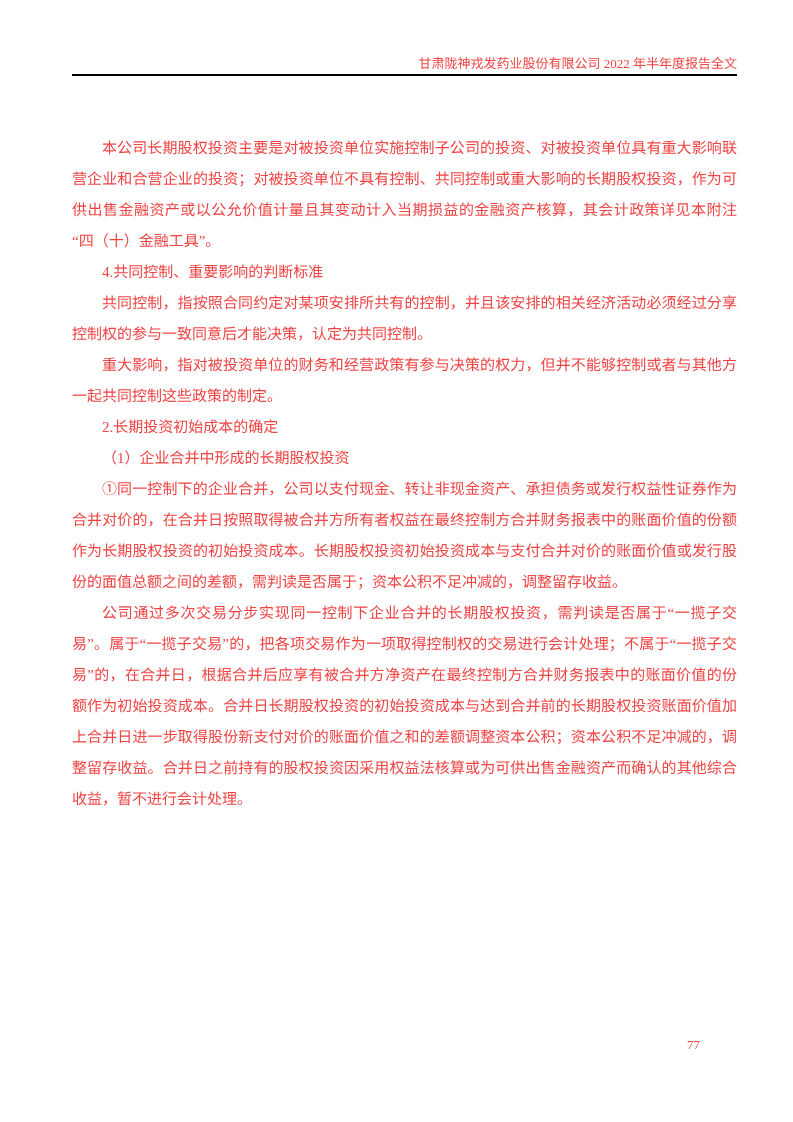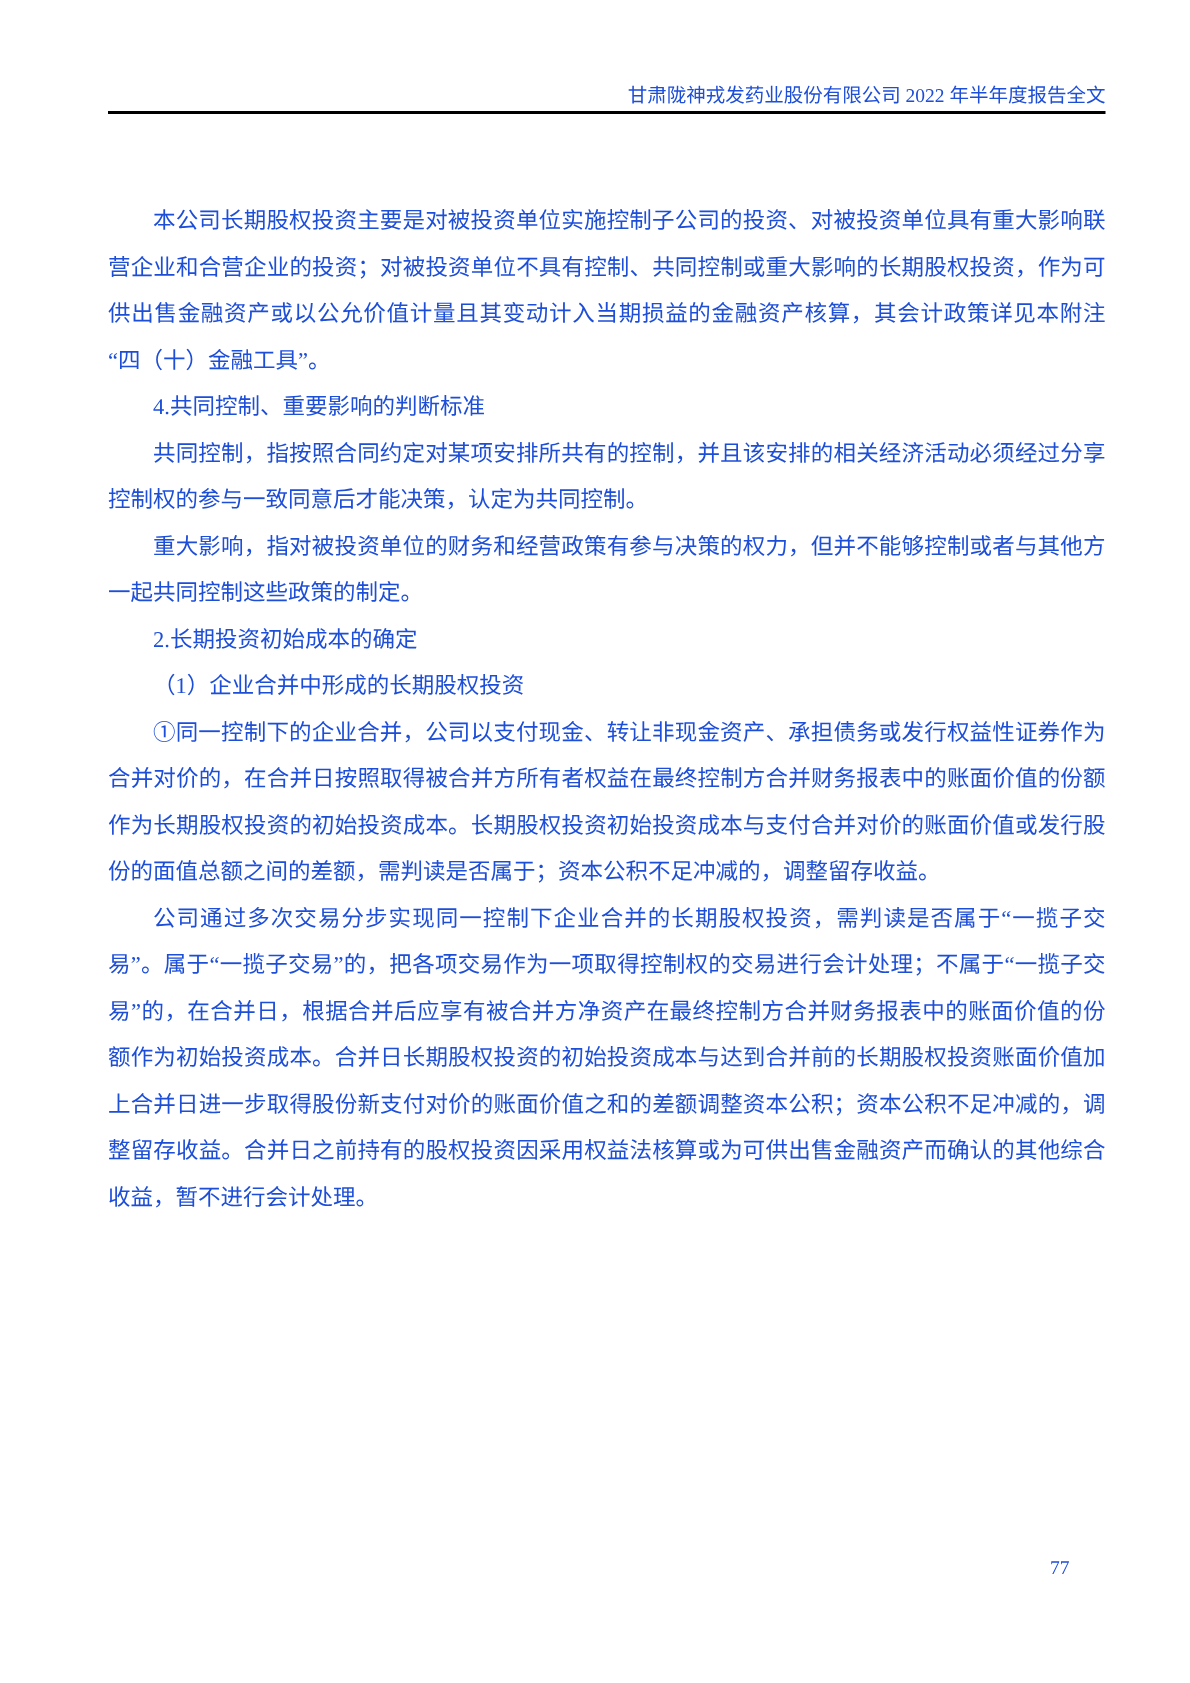--- a/index.html
+++ b/index.html
@@ -5,21 +5,21 @@
   html, body {
     margin: 0;
     padding: 0;
     background: #ffffff;
   }
   .page {
     position: relative;
     width: 787px;
     height: 1122px;
     background: #ffffff;
-    color: #1d4ed8;
+    color: #ef4444;
     font-family: "Liberation Serif", "DejaVu Serif", serif;
     overflow: hidden;
   }
   .page-header {
     position: absolute;
     top: 56px;
     left: 72px;
     width: 665px;
     text-align: right;
     font-size: 13px;
@@ -49,23 +49,23 @@
     text-justify: inter-ideograph;
   }
   .body-text p {
     margin: 0;
     padding: 0;
     text-indent: 2em;
   }
   .page-number {
     position: absolute;
     top: 1037px;
-    left: 700px;
+    left: 676px;
     width: 24px;
-    text-align: left;
+    text-align: right;
     font-size: 13px;
     line-height: 16px;
   }
 </style>
 </head>
 <body>
 
 <div class="page">
 
   <div class="page-header">甘肃陇神戎发药业股份有限公司 2022 年半年度报告全文</div>

